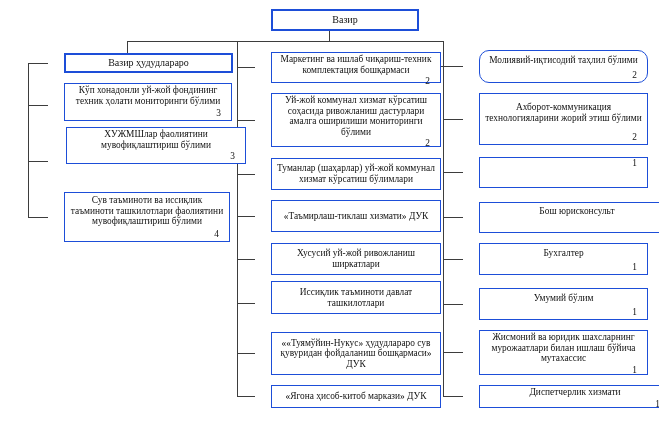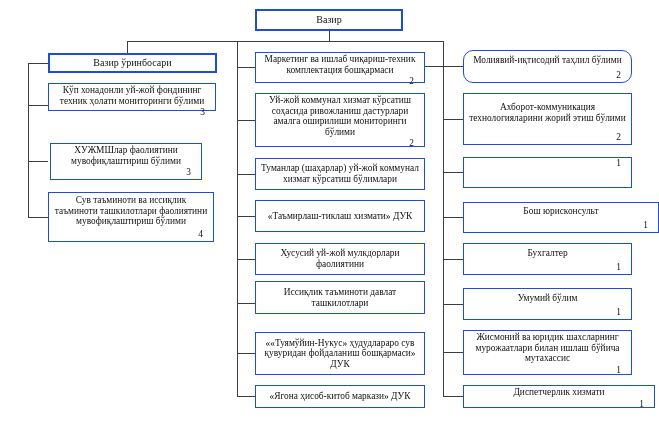--- a/index.html
+++ b/index.html
@@ -15,20 +15,21 @@
   .box{
     position:absolute;
     box-sizing:border-box;
     border:1px solid #1d4ed8;
     background:#ffffff;
     display:flex;
     flex-direction:column;
     font-size:9.4px;
     line-height:1.12;
     text-align:center;
+    margin-left:16px;
   }
   .box .lbl{
     flex:1 1 auto;
     display:flex;
     align-items:center;
     justify-content:center;
     padding:1px 5px;
   }
   .box .cnt{
     flex:0 0 auto;
@@ -80,28 +81,28 @@
     <line x1="443" y1="304" x2="463" y2="304"></line>
     <line x1="443" y1="352" x2="463" y2="352"></line>
     <line x1="443" y1="396" x2="463" y2="396"></line>
   </svg>
 
   <div class="box hdr" style="left:255px;top:9px;width:148px;height:22px;">
     <div class="lbl">Вазир</div>
   </div>
 
   <div class="box hdr" style="left:48px;top:53px;width:169px;height:20px;">
-    <div class="lbl">Вазир ўринбосари</div>
+    <div class="lbl">Вазир ҳудудлараро</div>
   </div>
 
-  <div class="box" style="left:48px;top:83px;width:168px;height:28px;align-items:flex-end;">
+  <div class="box" style="left:48px;top:83px;width:168px;height:38px;align-items:flex-end;">
     <div class="lbl">Кўп хонадонли уй-жой фондининг техник ҳолати мониторинги бўлими</div>
     <div class="cnt">3</div>
   </div>
-  <div class="box" style="left:50px;top:143px;width:152px;height:37px;">
+  <div class="box" style="left:50px;top:127px;width:180px;height:37px;">
     <div class="lbl">ХУЖМШлар фаолиятини мувофиқлаштириш бўлими</div>
     <div class="cnt">3</div>
   </div>
   <div class="box" style="left:48px;top:192px;width:166px;height:50px;">
     <div class="lbl">Сув таъминоти ва иссиқлик таъминоти ташкилотлари фаолиятини мувофиқлаштириш бўлими</div>
     <div class="cnt">4</div>
   </div>
 
   <div class="box" style="left:255px;top:52px;width:170px;height:31px;">
     <div class="lbl">Маркетинг ва ишлаб чиқариш-техник комплектация бошқармаси</div>
@@ -111,21 +112,21 @@
     <div class="lbl">Уй-жой коммунал хизмат кўрсатиш соҳасида ривожланиш дастурлари амалга оширилиши мониторинги бўлими</div>
     <div class="cnt">2</div>
   </div>
   <div class="box" style="left:255px;top:158px;width:170px;height:32px;">
     <div class="lbl">Туманлар (шаҳарлар) уй-жой коммунал хизмат кўрсатиш бўлимлари</div>
   </div>
   <div class="box" style="left:255px;top:200px;width:170px;height:32px;">
     <div class="lbl">«Таъмирлаш-тиклаш хизмати» ДУК</div>
   </div>
   <div class="box" style="left:255px;top:243px;width:170px;height:32px;">
-    <div class="lbl">Хусусий уй-жой мулкдорлари фаолиятини</div>
+    <div class="lbl">Хусусий уй-жой ривожланиш ширкатлари</div>
   </div>
   <div class="box" style="left:255px;top:281px;width:170px;height:33px;">
     <div class="lbl">Иссиқлик таъминоти давлат ташкилотлари</div>
   </div>
   <div class="box" style="left:255px;top:332px;width:170px;height:43px;">
     <div class="lbl">««Туямўйин-Нукус» ҳудудлараро сув қувуридан фойдаланиш бошқармаси» ДУК</div>
   </div>
   <div class="box" style="left:255px;top:385px;width:170px;height:23px;">
     <div class="lbl">«Ягона ҳисоб-китоб маркази» ДУК</div>
   </div>

